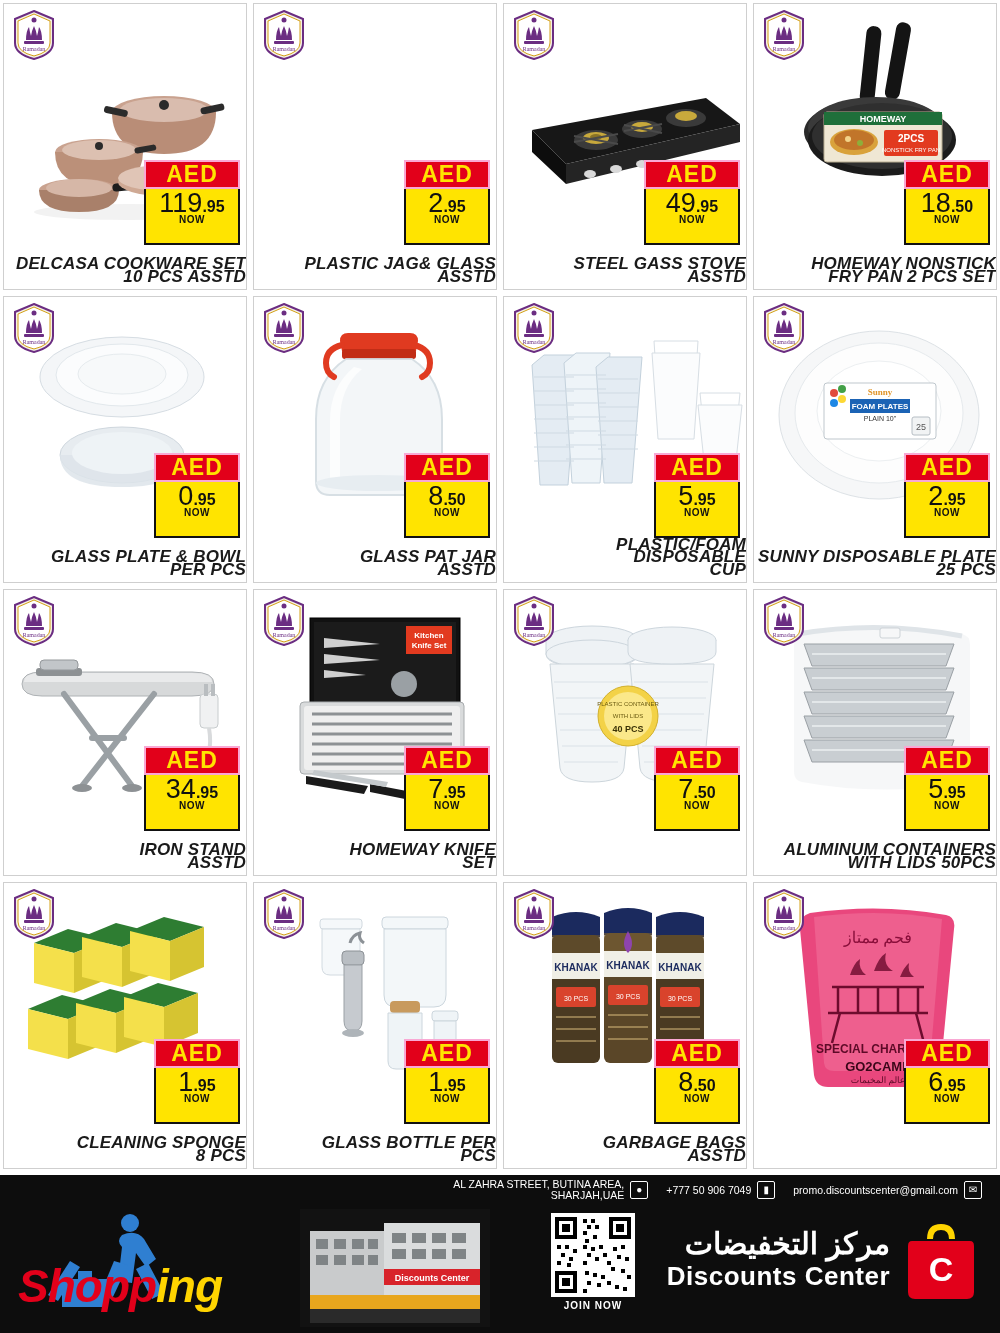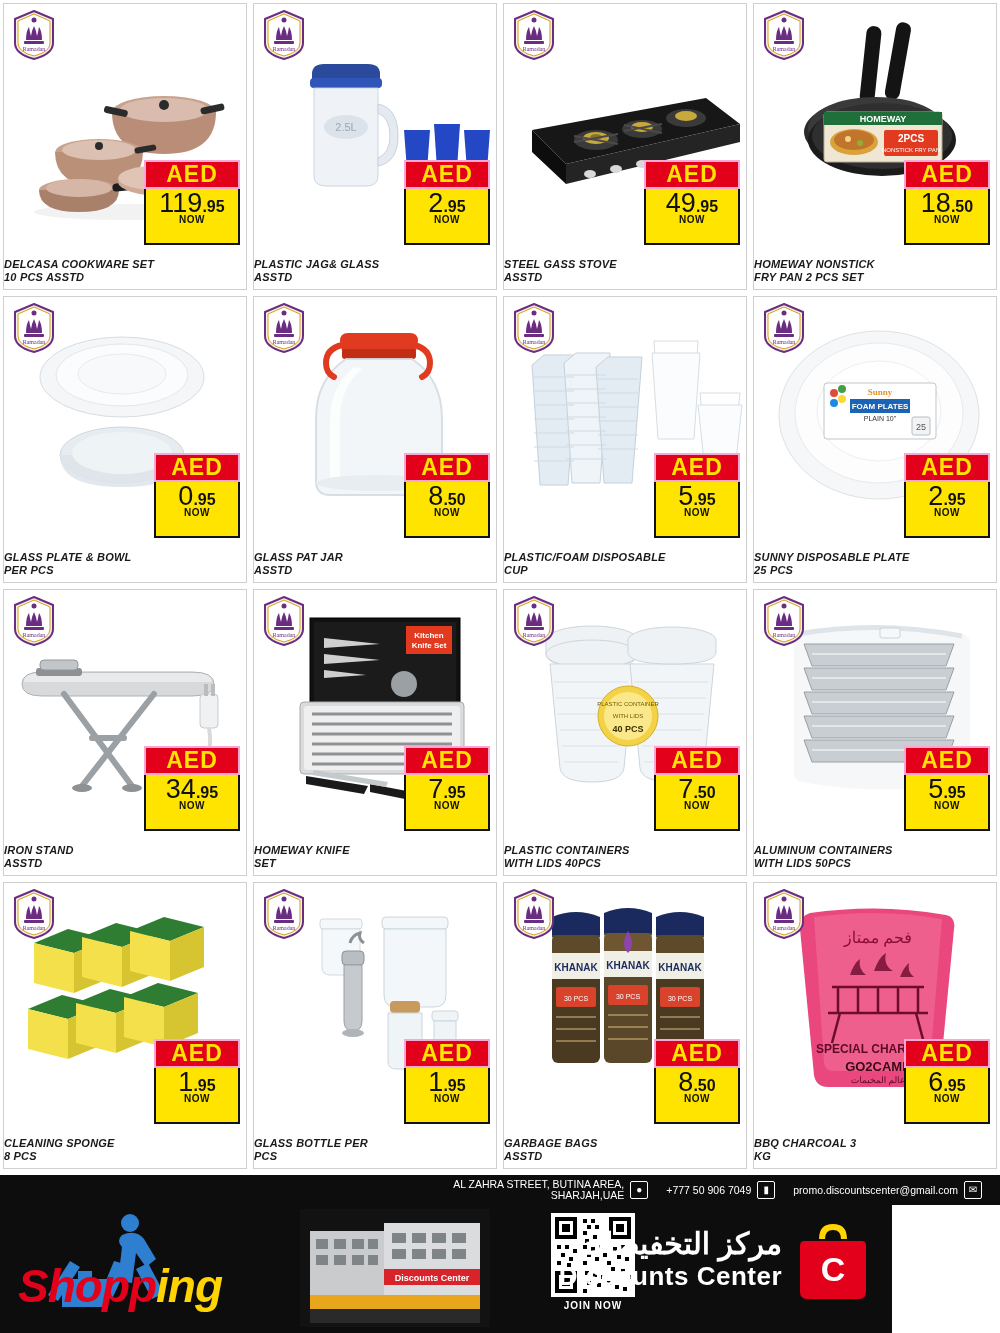--- a/index.html
+++ b/index.html
@@ -73,32 +73,32 @@
   }
   .pricetag .now{
     display:block;font-size:10px;font-weight:bold;color:#111;
     letter-spacing:.5px;margin-top:-2px;padding-bottom:18px;
   }
   .pricetag.wide{width:96px;}
 
   
   .caption{
     position:absolute;left:0;right:0;bottom:6px;
-    text-align:left;
+    text-align:right;
     font-style:italic;
     font-weight:bold;
-    font-size:11px;
+    font-size:17px;
     line-height:12.5px;
     color:#1a1a1a;
     letter-spacing:.2px;
   }
 
   
   .footer{
-    position:absolute;left:0;bottom:0;width:892px;height:158px;
+    position:absolute;left:0;bottom:0;width:1000px;height:158px;
     background:#0d0d0d;color:#fff;
   }
   .footer .topbar{
     position:absolute;left:0;top:0;width:1000px;height:30px;
     background:#0d0d0d;
     display:flex;align-items:center;justify-content:flex-end;
   }
   .info-item{
     display:flex;align-items:center;gap:6px;
     font-size:10.5px;margin-right:18px;white-space:nowrap;
@@ -210,38 +210,20 @@
       <div class="ramadan-badge">
         <svg viewBox="0 0 44 50" width="44" height="50">
           <path d="M22 1 L41 9 L41 33 Q41 44 22 49 Q3 44 3 33 L3 9 Z" fill="#f4f1e4" stroke="#6b2d82" stroke-width="2"></path>
           <path d="M22 4 L38 11 L38 33 Q38 42 22 46 Q6 42 6 33 L6 11 Z" fill="#fff" stroke="#d4a017" stroke-width="1"></path>
           <g fill="#6b2d82">
               <path d="M14 30 q0-9 3-13 q1 6 2 9 q1-6 3-10 q2 4 3 10 q1-3 2-9 q3 4 3 13 z"></path>
               <circle cx="22" cy="10" r="2.5"></circle>
               <rect x="12" y="31" width="20" height="3" rx="1"></rect>
             </g>
           <text x="22" y="41" font-size="6" fill="#6b2d82" text-anchor="middle" font-family="Liberation Serif, serif">Ramadan</text>
-        </svg>
-      </div>
-      <div class="art">
-        <svg viewBox="0 0 250 215" width="250" height="215">
-
-          <path d="M58 62 q0-10 12-10 h44 q12 0 12 10 v6 h-68z" fill="#2b4a9b"></path>
-          <rect x="56" y="66" width="72" height="10" rx="4" fill="#2f55b8"></rect>
-          <path d="M60 76 h64 v88 q0 10 -12 10 h-40 q-12 0 -12-10z" fill="#eef2f7" opacity="0.93" stroke="#c8d2dd"></path>
-          <path d="M124 92 q20 4 20 32 q0 26 -20 30 v-8 q12-5 12-22 q0-18 -12-23z" fill="#e5eaf0" stroke="#c8d2dd"></path>
-          <ellipse cx="92" cy="115" rx="22" ry="12" fill="#d6dde6" opacity="0.8"></ellipse>
-          <text x="92" y="119" font-size="11" fill="#9aa7b5" text-anchor="middle" font-family="Liberation Sans, sans-serif">2.5L</text>
-
-          <g fill="#2347c5">
-            <path d="M150 118 h26 l-4 54 h-18z"></path>
-            <path d="M180 112 h26 l-4 60 h-18z"></path>
-            <path d="M210 118 h26 l-4 54 h-18z"></path>
-            <path d="M165 150 h26 l-3 30 h-20z" fill="#1b3bb0"></path>
-          </g>
         </svg>
       </div>
       <div class="pricetag">
         <div class="aed">AED</div>
         <div class="amt">
           <span class="whole">2</span><span class="frac">.95</span>
           <span class="now">NOW</span>
         </div>
       </div>
       <div class="caption">
@@ -673,24 +655,20 @@
           <text x="124" y="134" font-size="9" fill="#3b3206" text-anchor="middle" font-weight="bold" font-family="Liberation Sans, sans-serif">40 PCS</text>
         </svg>
       </div>
       <div class="pricetag">
         <div class="aed">AED</div>
         <div class="amt">
           <span class="whole">7</span><span class="frac">.50</span>
           <span class="now">NOW</span>
         </div>
       </div>
-      <div class="caption">
-        <div>PLASTIC CONTAINERS</div>
-        <div>WITH LIDS 40PCS</div>
-      </div>
     </div>
 
     <div class="cell">
       <div class="ramadan-badge">
         <svg viewBox="0 0 44 50" width="44" height="50">
           <path d="M22 1 L41 9 L41 33 Q41 44 22 49 Q3 44 3 33 L3 9 Z" fill="#f4f1e4" stroke="#6b2d82" stroke-width="2"></path>
           <path d="M22 4 L38 11 L38 33 Q38 42 22 46 Q6 42 6 33 L6 11 Z" fill="#fff" stroke="#d4a017" stroke-width="1"></path>
           <g fill="#6b2d82">
               <path d="M14 30 q0-9 3-13 q1 6 2 9 q1-6 3-10 q2 4 3 10 q1-3 2-9 q3 4 3 13 z"></path>
               <circle cx="22" cy="10" r="2.5"></circle>
@@ -958,24 +936,20 @@
           <text x="124" y="180" font-size="13" fill="#3a0618" text-anchor="middle" font-weight="bold" font-family="Liberation Sans, sans-serif">GO2CAMP</text>
           <text x="124" y="192" font-size="9" fill="#5d0a27" text-anchor="middle" font-family="Liberation Serif, serif">عالم المخيمات</text>
         </svg>
       </div>
       <div class="pricetag">
         <div class="aed">AED</div>
         <div class="amt">
           <span class="whole">6</span><span class="frac">.95</span>
           <span class="now">NOW</span>
         </div>
-      </div>
-      <div class="caption">
-        <div>BBQ CHARCOAL 3</div>
-        <div>KG</div>
       </div>
     </div>
 
   </div>
 
   <div class="footer">
 
     <div class="topbar">
       <div class="info-item">
         <div class="txt">

